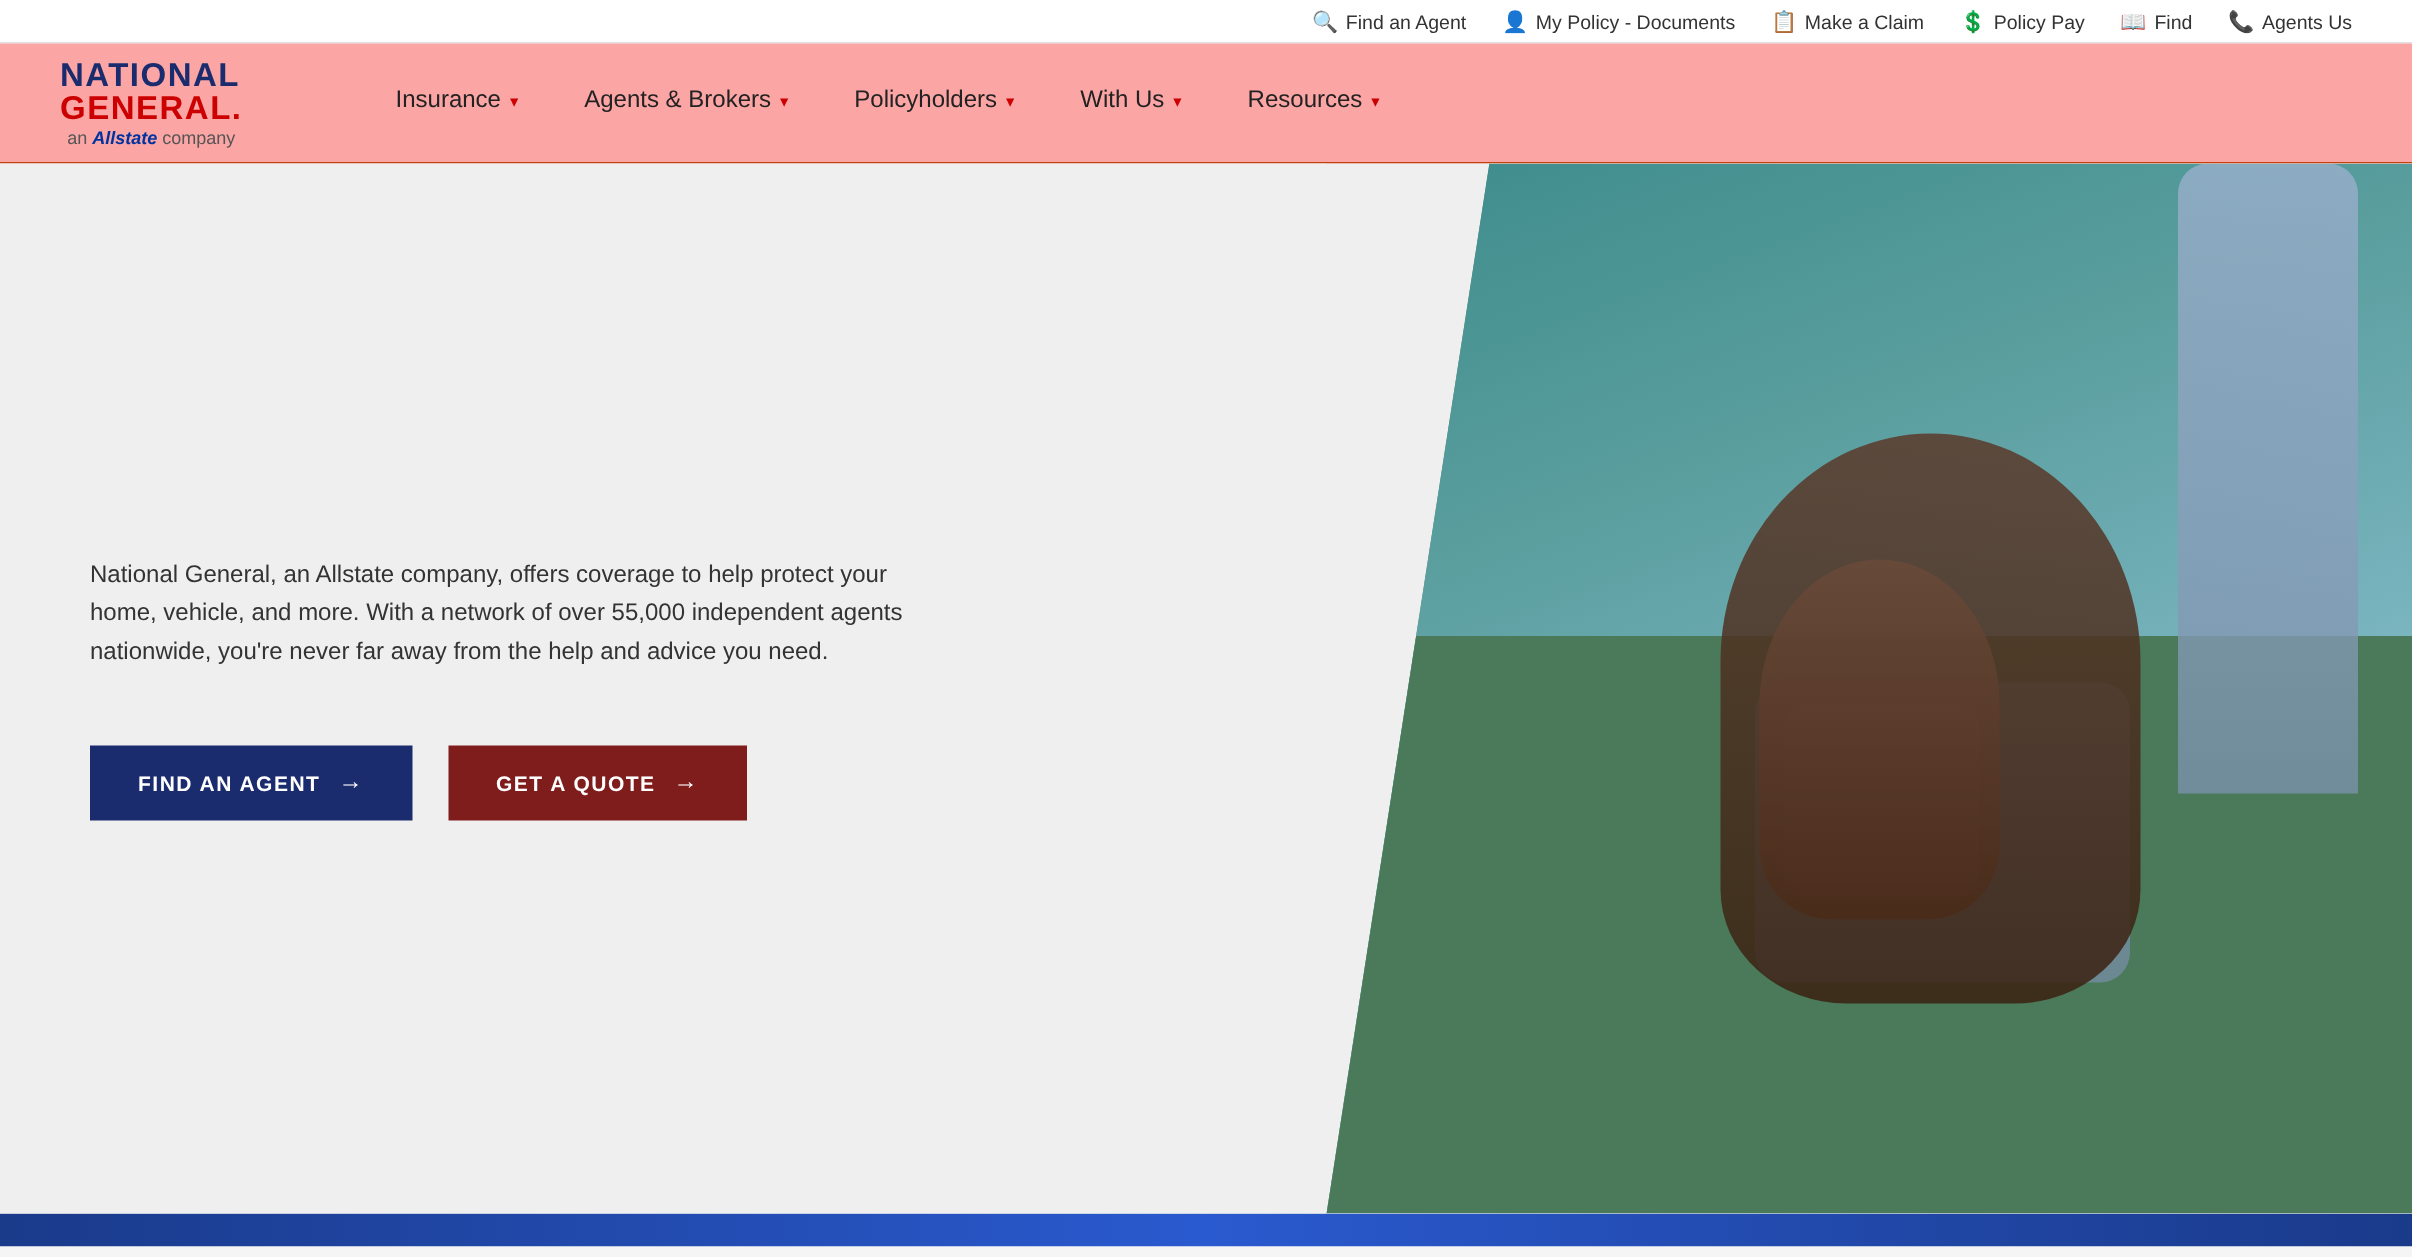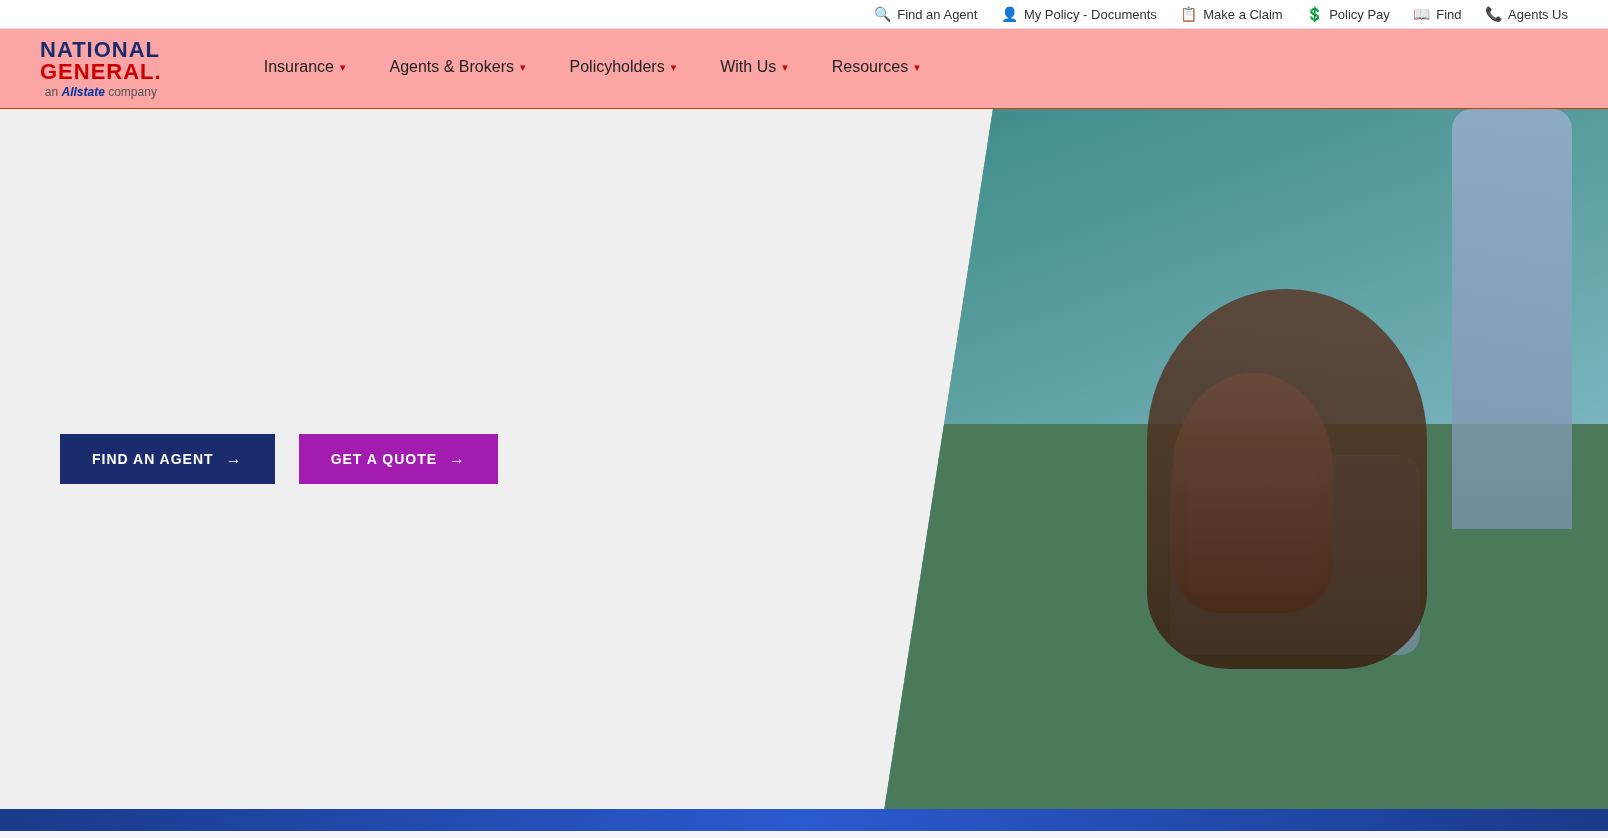--- a/index.html
+++ b/index.html
@@ -133,21 +133,21 @@
       font-size: 14px;
       font-weight: 700;
       letter-spacing: 1px;
       cursor: pointer;
       display: flex;
       align-items: center;
       gap: 12px;
       text-transform: uppercase;
     }
     .btn-get-quote {
-      background: #a21caf;
+      background: #7f1d1d;
       color: #fff;
       border: none;
       padding: 16px 32px;
       font-size: 14px;
       font-weight: 700;
       letter-spacing: 1px;
       cursor: pointer;
       display: flex;
       align-items: center;
       gap: 12px;
@@ -305,20 +305,21 @@
     </div>
     <div class="nav-item">
       <span>Resources</span>
       <span class="nav-chevron">▾</span>
     </div>
   </div>
 </nav>
 
 <section class="hero">
   <div class="hero-content">
+    <p class="hero-description">National General, an Allstate company, offers coverage to help protect your home, vehicle, and more. With a network of over 55,000 independent agents nationwide, you're never far away from the help and advice you need.</p>
     <div class="hero-buttons">
       <button class="btn-find-agent">
         <span>FIND AN AGENT</span>
         <span class="btn-arrow">→</span>
       </button>
       <button class="btn-get-quote">
         <span>GET A QUOTE</span>
         <span class="btn-arrow">→</span>
       </button>
     </div>

